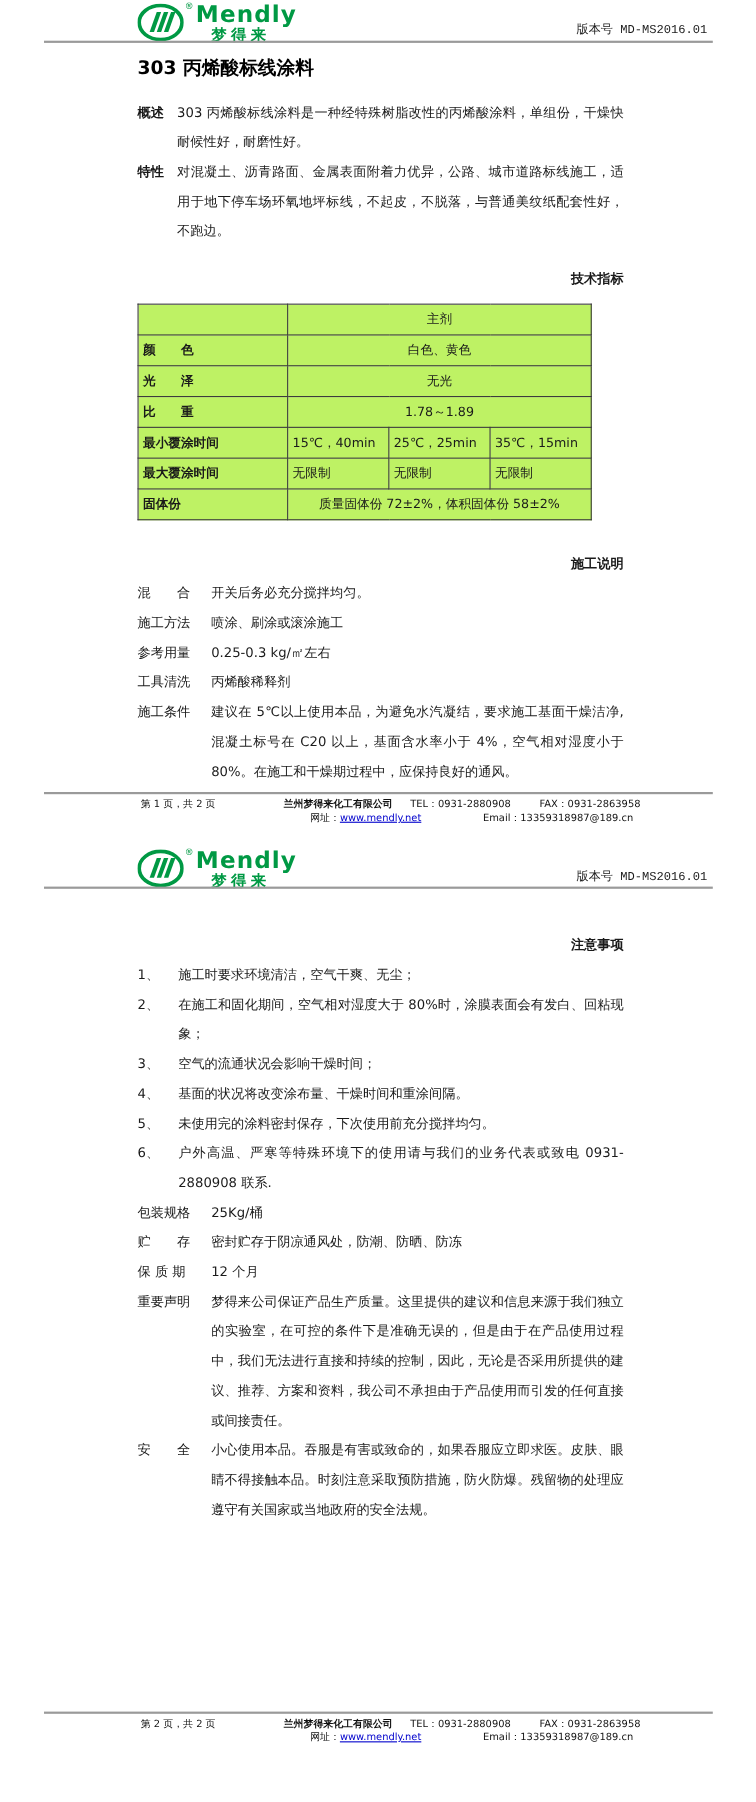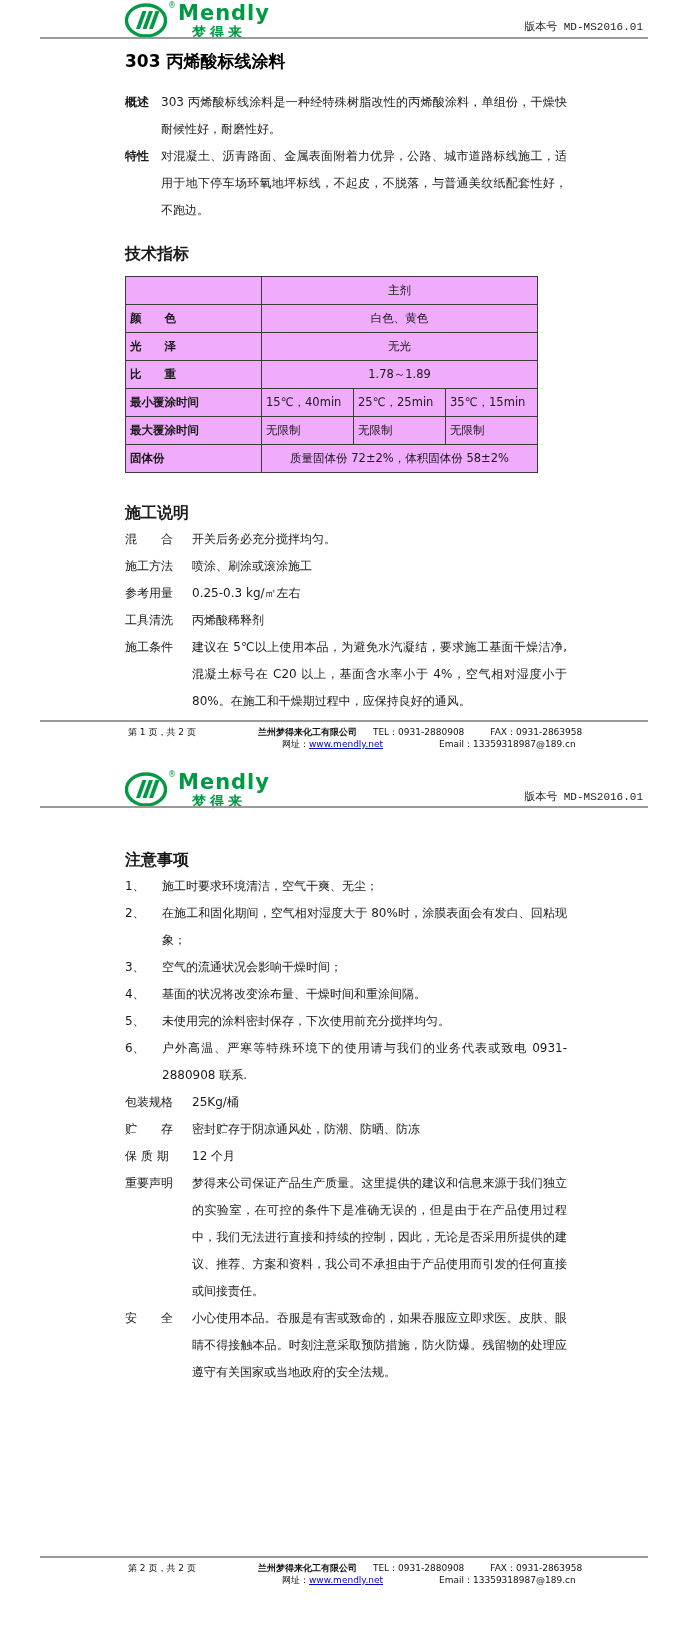--- a/index.html
+++ b/index.html
@@ -28,25 +28,25 @@
   .page2 .rule2{position:absolute;left:40px;right:39px;top:58px;border:0;border-top:2px solid #9a9a9a;margin:0;}
 
   .title{margin:12px 122px 0 125px;font-size:17px;font-weight:bold;color:#000;}
 
   .content{margin-left:125px;margin-right:120px;font-size:12px;line-height:27px;}
 
   .row{display:flex;margin-top:0;}
   .row .lbl{flex:0 0 36px;font-weight:bold;}
   .row .txt{flex:1;text-align:justify;}
 
-  .h-bold{font-size:16px;font-weight:bold;line-height:27px;margin:0;}
+  .h-bold{font-size:12px;font-weight:bold;line-height:27px;margin:0;text-align:right;}
 
   
   table.spec{border-collapse:collapse;margin-top:9px;width:412px;table-layout:fixed;}
-  table.spec td{border:1px solid #3c3c3c;height:23px;font-size:11.5px;padding:0 4px;vertical-align:middle;background:#f0abfc;}
+  table.spec td{border:1px solid #3c3c3c;height:23px;font-size:11.5px;padding:0 4px;vertical-align:middle;background:#bef264;}
   td.tl{font-weight:bold;padding-left:8px;}
   td.tc{text-align:center;}
   td.tv{padding-left:8px;}
 
   .item{display:flex;line-height:27px;}
   .item .lbl{flex:0 0 67px;font-weight:normal;}
   .item .txt{flex:1;text-align:justify;}
 
   .note{display:flex;line-height:27px;}
   .note .num{flex:0 0 37px;}

